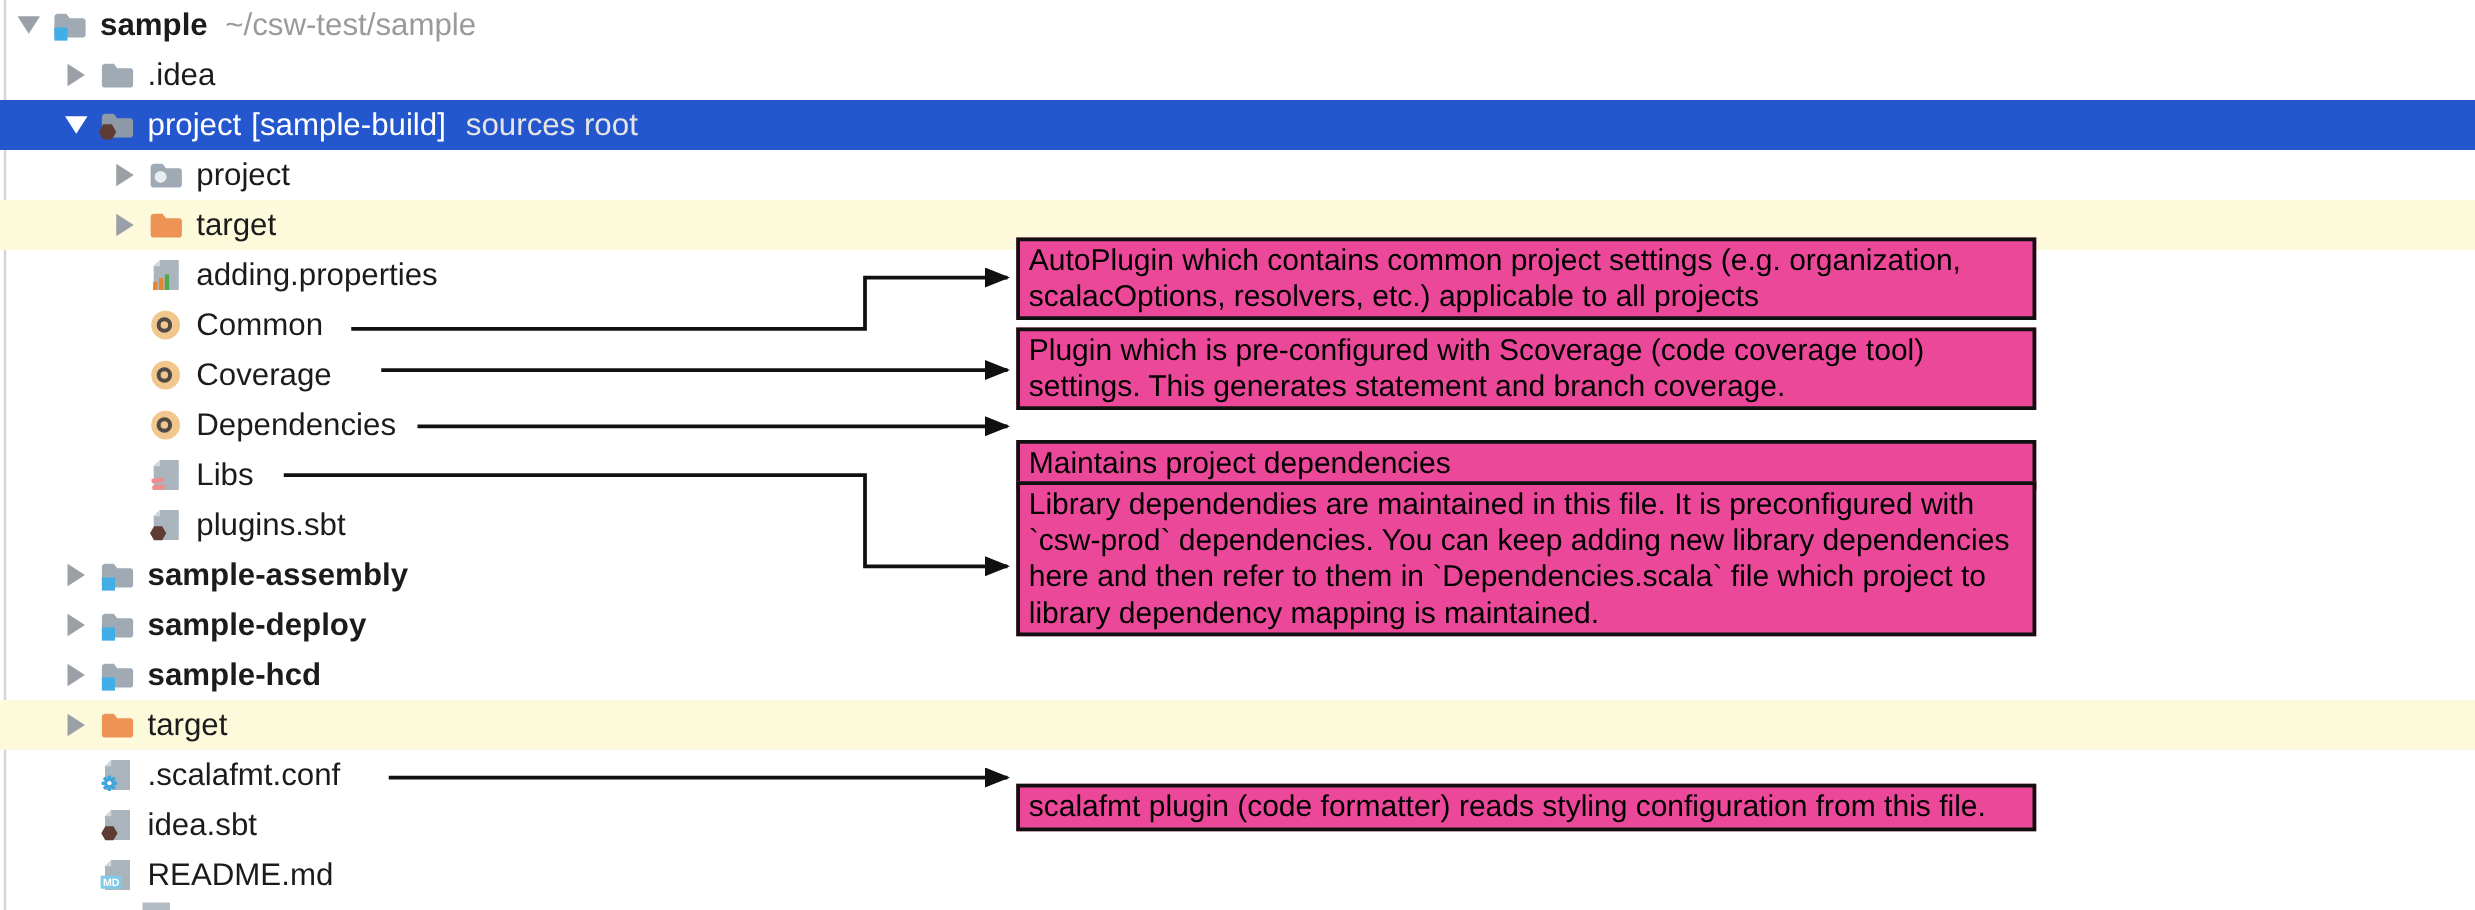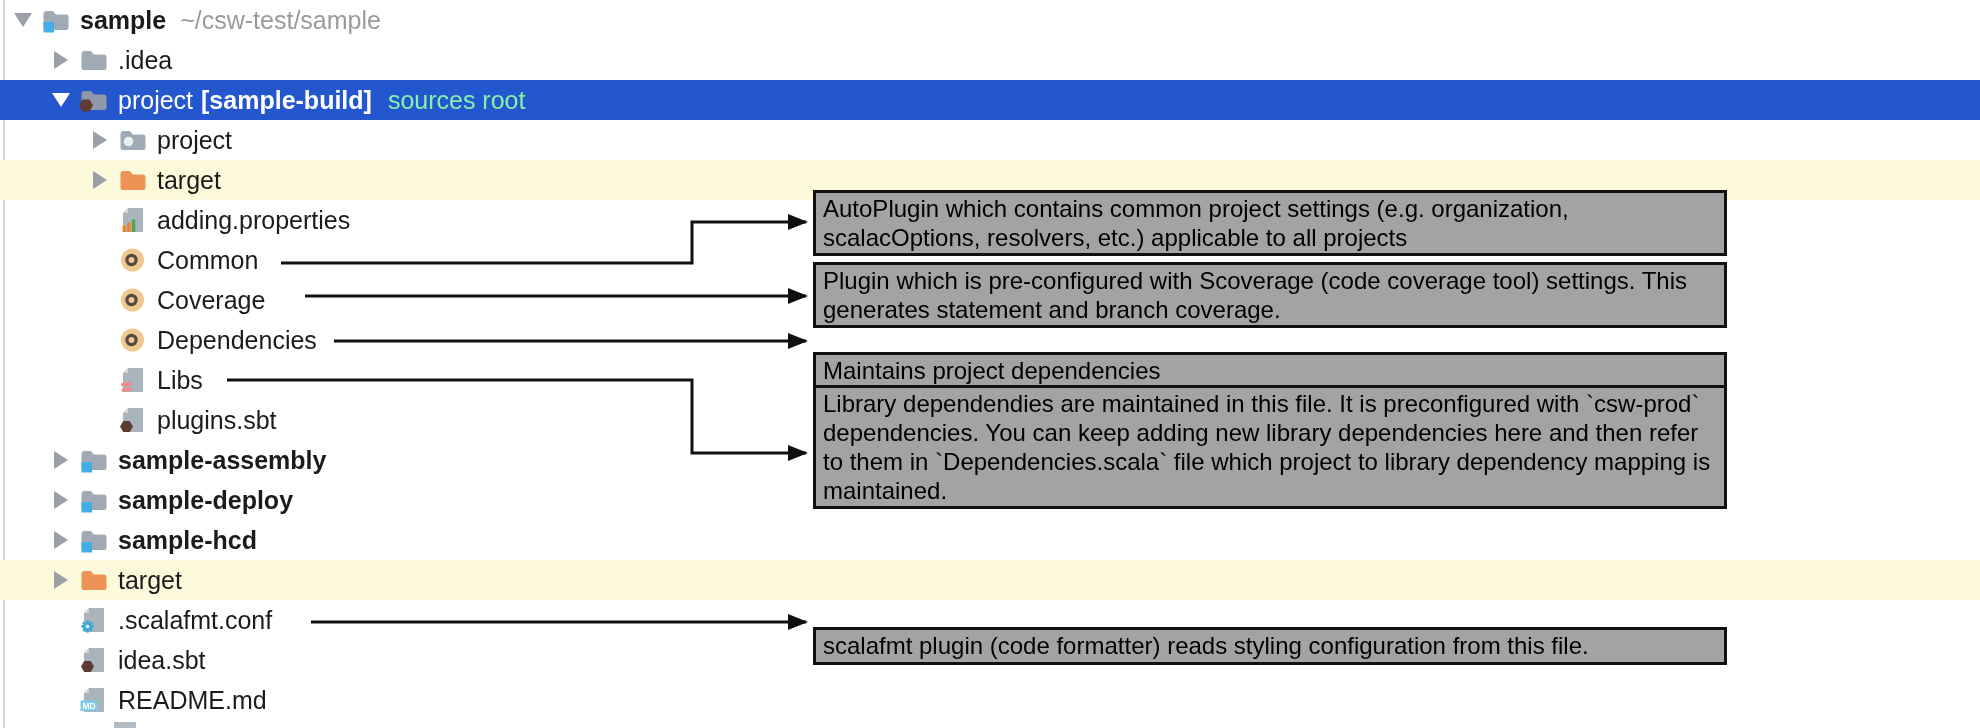--- a/index.html
+++ b/index.html
@@ -5,34 +5,34 @@
   html,body{margin:0;padding:0;background:#fff;}
   .screen{position:relative;width:1980px;height:728px;background:#ffffff;overflow:hidden;
           font-family:"Liberation Sans",sans-serif;color:var(--text-dark,#1b1b1b);padding-left:29px;}
   .panel-edge{position:absolute;left:3px;top:0;width:2px;height:100%;background:#d6d6d6;}
   .row{position:absolute;left:0;width:100%;height:40px;display:flex;align-items:center;
        font-size:25px;white-space:nowrap;}
   .lvl0{padding-left:8px;}
   .lvl1{padding-left:46px;}
   .lvl2{padding-left:85px;}
   .row.selected{background:var(--selection-blue,#2457cd);color:#ffffff;}
-  .row.selected .path,.row.selected .suffix{color:#86efac;}
+  .row.selected .path,.row.selected .suffix{color:#e5e5e5;}
   .row.hl{background:var(--row-yellow,#fcfadb);}
   .tw{width:30px;min-width:30px;display:flex;justify-content:center;align-items:center;}
   .tri-r{width:0;height:0;border-left:14px solid var(--arrow-gray,#9aa0a6);
          border-top:9px solid transparent;border-bottom:9px solid transparent;}
   .tri-d{width:0;height:0;border-top:14px solid var(--arrow-gray,#9aa0a6);
          border-left:9px solid transparent;border-right:9px solid transparent;}
   .selected .tri-d{border-top-color:#ffffff;}
   .ico{width:30px;height:30px;margin:0 9px 0 3px;flex:0 0 auto;}
   .bold{font-weight:bold;}
   .path{color:var(--path-gray,#9a9a9a);margin-left:14px;}
-  .tag{font-weight:bold;margin-left:8px;}
+  .tag{font-weight:normal;margin-left:8px;}
   .suffix{margin-left:16px;}
-  .note{position:absolute;left:813px;width:914px;box-sizing:border-box;background:#a3a3a3;
+  .note{position:absolute;left:813px;width:816px;box-sizing:border-box;background:#ec4899;
         border:3px solid var(--note-border,#101010);padding:1px 7px;font-size:24px;
         line-height:29px;color:#000;}
   .overlay{position:absolute;left:0;top:0;width:1980px;height:728px;pointer-events:none;}
   .partial{position:absolute;left:114px;top:722px;width:22px;height:6px;background:#b4bcc3;}
 </style>
 </head>
 <body>
 
 <svg width="0" height="0" style="position:absolute" aria-hidden="true">
   <defs>

